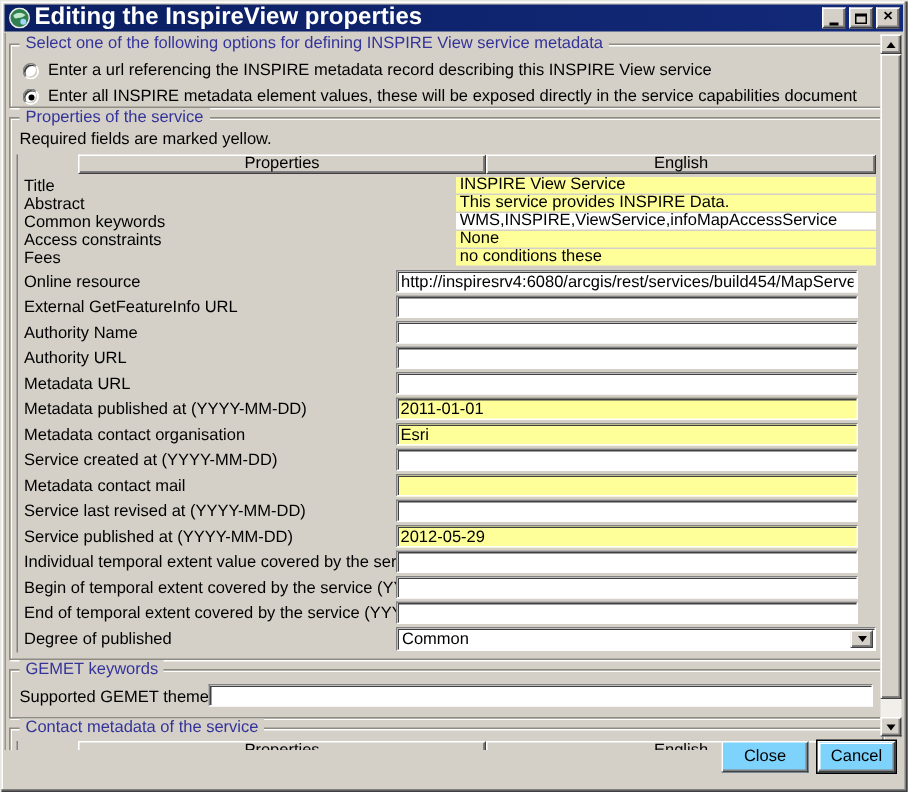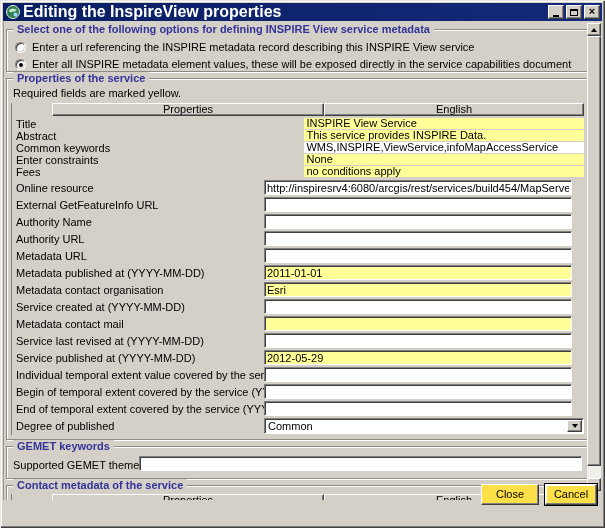--- a/index.html
+++ b/index.html
@@ -27,21 +27,21 @@
     border-color:#fff #404040 #404040 #fff;box-shadow:inset -1px -1px 0 #808080;display:flex;align-items:center;justify-content:center;}
   .sb-up{top:0;} .sb-down{bottom:0;}
   .tri-up{width:0;height:0;border-left:3px solid transparent;border-right:3px solid transparent;border-bottom:4px solid #000;}
   .tri-down{width:0;height:0;border-left:3px solid transparent;border-right:3px solid transparent;border-top:4px solid #000;}
   .sb-thumb{position:absolute;left:0;top:13px;width:14px;height:430px;background:#d4d0c8;border:1px solid;
     border-color:#fff #404040 #404040 #fff;box-shadow:inset -1px -1px 0 #808080;}
   
   .groupbox{position:relative;border:1px solid #8e8c82;box-shadow:1px 1px 0 #fff, inset 1px 1px 0 #fff;
     margin:0 0 6px 0;padding:8px 4px 4px 4px;}
   .groupbox-title{position:absolute;top:-7px;left:6px;background:#d4d0c8;padding:0 4px;color:#333399;
-    font-size:11px;font-weight:bold;white-space:nowrap;}
+    font-size:11px;font-weight:normal;white-space:nowrap;}
   
   .radio-row{display:flex;align-items:center;height:16px;margin:1px 0 1px 4px;}
   .radio{width:11px;height:11px;border-radius:50%;background:#fff;border:1px solid;
     border-color:#808080 #fff #fff #808080;box-shadow:inset 1px 1px 0 #404040, inset -1px -1px 0 #d4d0c8;
     margin-right:6px;position:relative;flex:0 0 auto;}
   .radio.on::after{content:"";position:absolute;left:3px;top:3px;width:4px;height:4px;border-radius:50%;background:#000;}
   .radio-label{font-size:11px;color:#000;white-space:nowrap;}
   
   .note{font-size:11px;margin:0 0 4px 2px;}
   .tbl{border-left:1px solid #808080;}
@@ -68,21 +68,21 @@
     border-color:#fff #404040 #404040 #fff;box-shadow:inset -1px -1px 0 #808080;
     display:flex;align-items:center;justify-content:center;}
   
   .gemet-row{position:relative;height:18px;}
   .gemet-label{position:absolute;left:2px;top:3px;font-size:11px;white-space:nowrap;}
   .gemet-row input{position:absolute;left:128px;top:0;right:2px;height:15px;border:1px solid;
     border-color:#808080 #fff #fff #808080;box-shadow:inset 1px 1px 0 #404040;background:#fff;
     font-size:11px;padding:0 2px;margin:0;outline:none;}
   
   .footer{position:absolute;left:3px;right:3px;bottom:3px;height:25px;background:#d4d0c8;}
-  .btn{position:absolute;bottom:20px;height:21px;background:#fde047;border:1px solid;
+  .btn{position:absolute;bottom:10px;height:21px;background:#7dd3fc;border:1px solid;
     border-color:#fff #404040 #404040 #fff;box-shadow:inset -1px -1px 0 #808080;
     font-size:11px;text-align:center;line-height:19px;color:#000;}
   .btn-close{right:63px;width:58px;}
   .btn-cancel{right:5px;width:52px;outline:1px solid #000;box-shadow:inset -1px -1px 0 #808080, inset 1px 1px 0 #fff;}
 </style>
 </head>
 <body>
 
 <div class="window">
 
@@ -140,27 +140,27 @@
     <span class="flat-label">Abstract</span>
     <span class="flat-value req">This service provides INSPIRE Data.</span>
   </div>
 
   <div class="flat-row">
     <span class="flat-label">Common keywords</span>
     <span class="flat-value">WMS,INSPIRE,ViewService,infoMapAccessService</span>
   </div>
 
   <div class="flat-row">
-    <span class="flat-label">Enter constraints</span>
+    <span class="flat-label">Access constraints</span>
     <span class="flat-value req">None</span>
   </div>
 
   <div class="flat-row">
     <span class="flat-label">Fees</span>
-    <span class="flat-value req">no conditions apply</span>
+    <span class="flat-value req">no conditions these</span>
   </div>
 </div>
           <div id="input-rows" style="margin-top:3px;">
   <div class="input-row">
     <span class="input-label">Online resource</span>
     <input type="text" value="http://inspiresrv4:6080/arcgis/rest/services/build454/MapServer/exts/InspireView/service" style="">
   </div>
 
   <div class="input-row">
     <span class="input-label">External GetFeatureInfo URL</span>

